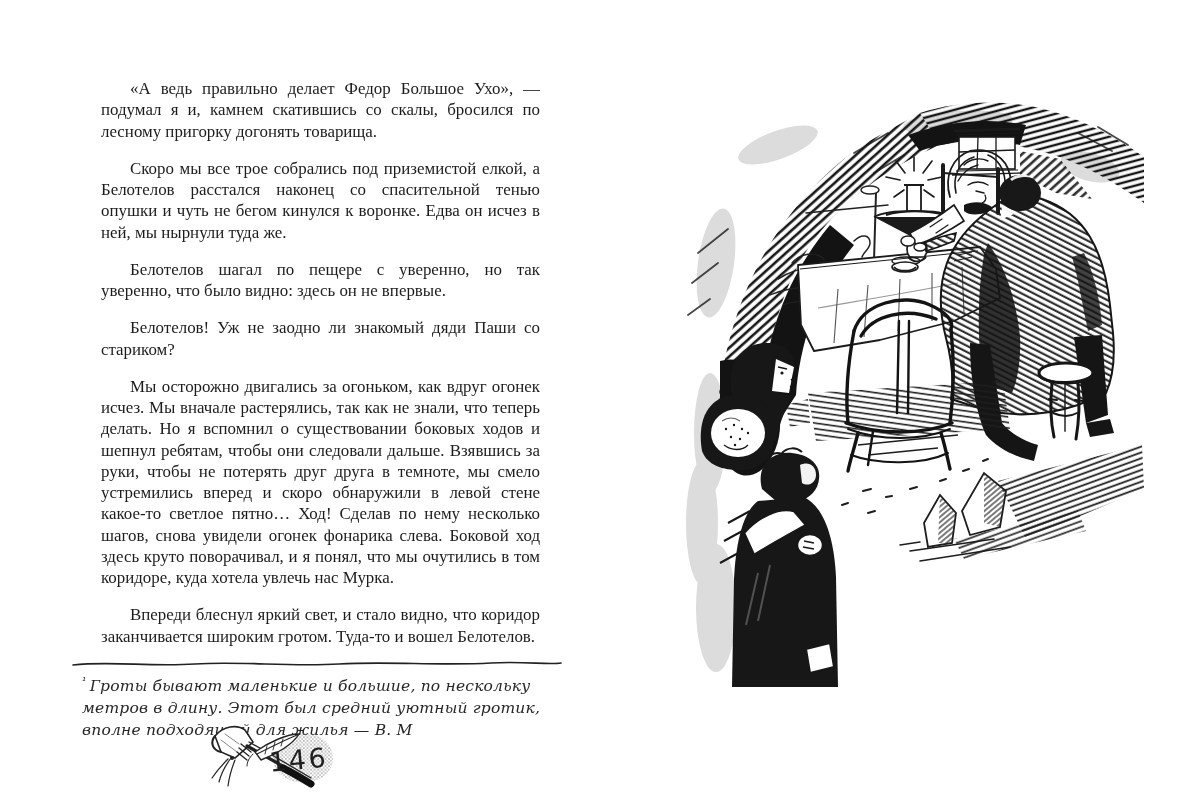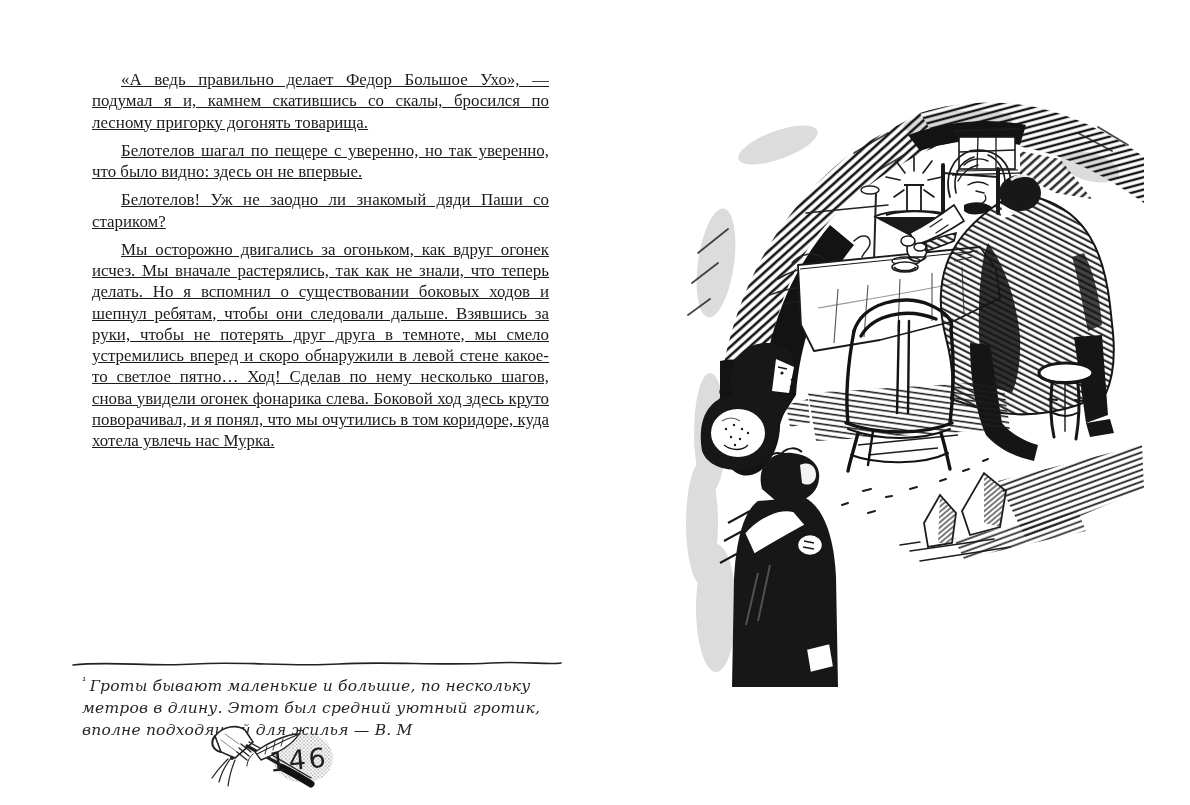--- a/index.html
+++ b/index.html
@@ -6,40 +6,42 @@
   body{
     width:1190px;height:805px;position:relative;overflow:hidden;
     background:#ffffff;color:#1c1c1c;
     font-family:"Liberation Serif", serif;
   }
   .text-column{
     position:absolute;left:85px;top:62px;width:471px;
     font-size:16.9px;line-height:21.25px;text-align:justify;
     color:#1c1c1c;
   }
-  .text-column p{margin:7px;text-indent:29px;text-decoration:underline;}
+  .text-column p{margin:16px;text-indent:29px;}
   .footnote-rule{position:absolute;left:71px;top:658px;width:492px;height:12px;}
   .footnote{
     position:absolute;left:82px;top:671px;width:486px;
     font-family:"DejaVu Serif", serif;font-style:italic;
     font-size:15.5px;line-height:22px;color:#262626;letter-spacing:.2px;
   }
   .fn-marker{vertical-align:super;font-size:11px;margin-right:3px;}
   .footer-art{position:absolute;left:195px;top:722px;width:150px;height:78px;}
   .illustration{position:absolute;left:658px;top:93px;width:487px;height:600px;}
   svg{display:block}
 </style>
 </head>
 <body>
 
 <div class="text-column">
   <p>«А ведь правильно делает Федор Большое Ухо», — подумал я и, камнем скатившись со скалы, бросился по лесному пригорку догонять товарища.</p>
+  <p>Скоро мы все трое собрались под приземистой елкой, а Белотелов расстался наконец со спасительной тенью опушки и чуть не бегом кинулся к воронке. Едва он исчез в ней, мы нырнули туда же.</p>
   <p>Белотелов шагал по пещере с уверенно, но так уверенно, что было видно: здесь он не впервые.</p>
   <p>Белотелов! Уж не заодно ли знакомый дяди Паши со стариком?</p>
   <p>Мы осторожно двигались за огоньком, как вдруг огонек исчез. Мы вначале растерялись, так как не знали, что теперь делать. Но я вспомнил о существовании боковых ходов и шепнул ребятам, чтобы они следовали дальше. Взявшись за руки, чтобы не потерять друг друга в темноте, мы смело устремились вперед и скоро обнаружили в левой стене какое-то светлое пятно… Ход! Сделав по нему несколько шагов, снова увидели огонек фонарика слева. Боковой ход здесь круто поворачивал, и я понял, что мы очутились в том коридоре, куда хотела увлечь нас Мурка.</p>
+  <p>Впереди блеснул яркий свет, и стало видно, что коридор заканчивается широким гротом. Туда-то и вошел Белотелов.</p>
 </div>
 
 <div class="footnote-rule">
   <svg width="492" height="12" viewBox="0 0 492 12">
     <path d="M2,7 C40,3 80,9 124,6 C170,3 218,9 268,6 C318,3 368,8 420,5 C452,3 478,7 490,5" fill="none" stroke="#222" stroke-width="1.7" stroke-linecap="round"></path>
   </svg>
 </div>
 
 <div class="footnote">
   <span class="fn-marker">¹</span><span>Гроты бывают маленькие и большие, по нескольку метров в длину. Этот был средний уютный гротик, вполне подходящий для жилья — В. М</span>

